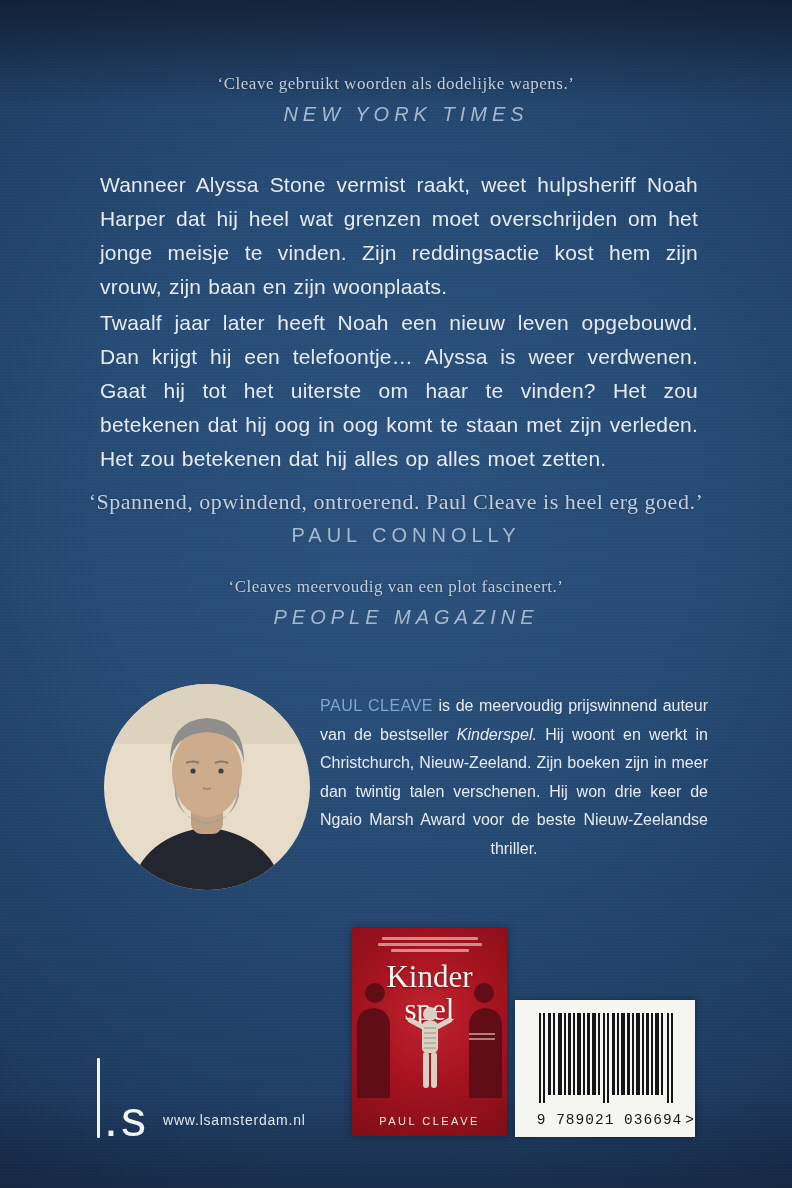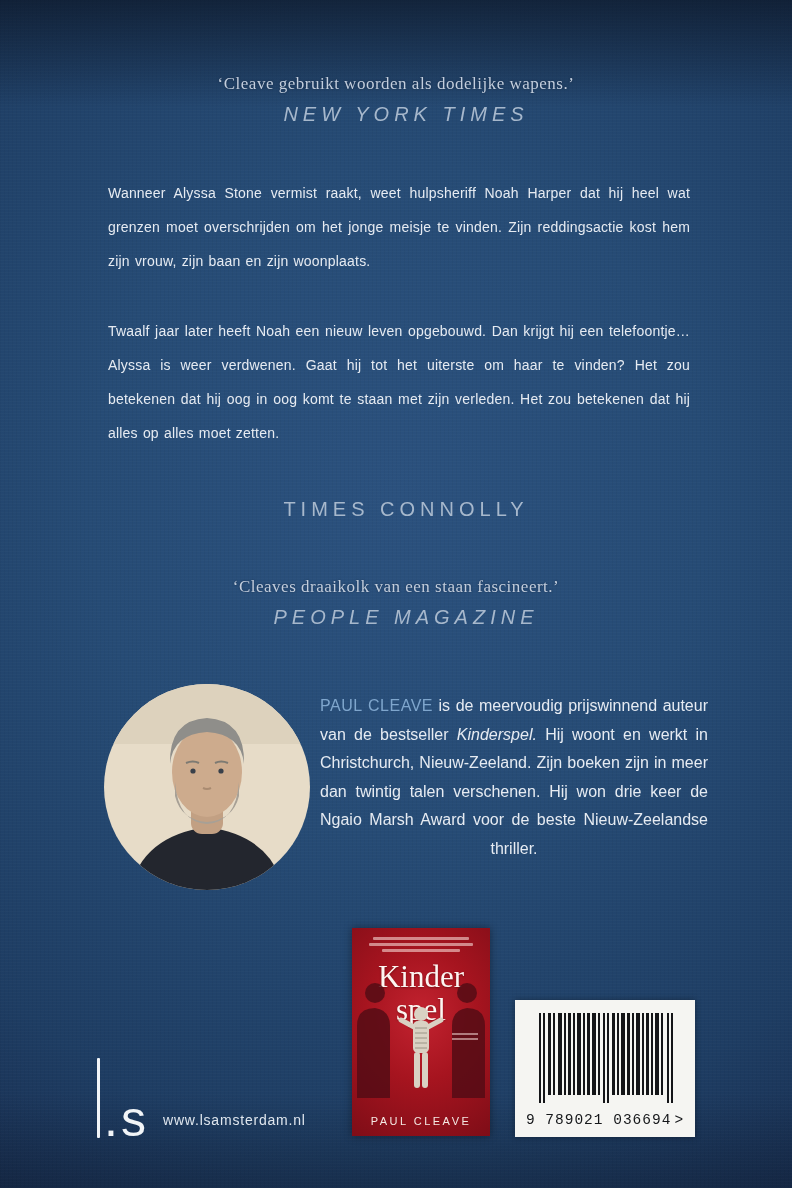--- a/index.html
+++ b/index.html
@@ -33,40 +33,40 @@
     margin:9px 0 0 0;font-size:20px;color:#a7b8cc;letter-spacing:5px;font-weight:400;padding-left:20px;
   }
   .q-source.it{font-style:italic;}
   .quote-1{top:74px;}
   .quote-2{top:489px;}
   .quote-2 .q-text{font-size:22px;}
   .quote-3{top:577px;}
 
   .synopsis{position:absolute;left:92px;width:614px;z-index:2;}
   .synopsis p{
-    margin:16px;font-size:14px;line-height:34px;color:#e6ebf2;
+    margin:8px;font-size:21px;line-height:34px;color:#e6ebf2;
     text-align:justify;letter-spacing:0.2px;word-spacing:1px;
   }
   .para-1{top:160px;}
   .para-2{top:298px;}
 
   .author-photo{position:absolute;left:104px;top:684px;width:206px;height:206px;z-index:2;}
   .author-photo svg{display:block;width:100%;height:100%;}
 
   .bio{
     position:absolute;left:320px;top:676px;width:388px;z-index:2;
     font-size:16px;line-height:28.5px;color:#e6ebf2;
     text-align:justify;text-align-last:center;word-spacing:0.5px;
   }
   .bio .author-name{color:#7fa6cd;letter-spacing:0.5px;}
   .bio em{font-style:italic;}
 
   
   .thumb{
-    position:absolute;left:352px;top:928px;width:138px;height:208px;z-index:2;
+    position:absolute;left:352px;top:928px;width:155px;height:208px;z-index:2;
     background:radial-gradient(ellipse 90% 70% at 50% 42%, #c32330 0%, #a6141f 45%, #7e0d17 100%);
     box-shadow:0 0 8px rgba(0,0,0,.4);
   }
   .thumb-quote-lines{position:absolute;top:9px;left:0;width:100%;}
   .thumb-quote-lines i{
     display:block;height:3px;margin:0 auto 3px auto;border-radius:1px;
     background:rgba(255,235,230,0.55);
   }
   .tl-1{width:96px;} .tl-2{width:104px;} .tl-3{width:78px;}
   .thumb-title{
@@ -87,21 +87,21 @@
     font-size:11px;letter-spacing:2.5px;color:#f5e9e4;
   }
 
   
   .barcode-box{
     position:absolute;left:515px;top:1000px;width:180px;height:137px;z-index:2;
     background:#f5f5f2;box-shadow:0 0 6px rgba(0,0,0,.35);
   }
   .barcode-bars{position:absolute;left:22px;top:13px;width:138px;height:92px;}
   .barcode-digits{
-    position:absolute;bottom:9px;left:0;width:100%;text-align:center;
+    position:absolute;bottom:9px;left:0;width:100%;text-align:right;
     font-family:"Liberation Mono",monospace;font-size:14.5px;color:#15171a;letter-spacing:1px;
   }
   .barcode-digits .arrow{margin-left:3px;}
 
   
   .publisher{position:absolute;left:97px;top:1056px;height:82px;z-index:2;display:flex;align-items:flex-end;}
   .l-bar{width:3px;height:80px;background:#f2f5f8;border-radius:1px;}
   .dot-s{
     font-size:50px;line-height:38px;color:#f2f5f8;letter-spacing:3px;margin-left:4px;
     font-family:"Liberation Sans",sans-serif;
@@ -122,24 +122,25 @@
   </section>
 
   <section class="synopsis para-1">
     <p>Wanneer Alyssa Stone vermist raakt, weet hulpsheriff Noah Harper dat hij heel wat grenzen moet overschrijden om het jonge meisje te vinden. Zijn reddingsactie kost hem zijn vrouw, zijn baan en zijn woonplaats.</p>
   </section>
   <section class="synopsis para-2">
     <p>Twaalf jaar later heeft Noah een nieuw leven opgebouwd. Dan krijgt hij een telefoontje… Alyssa is weer verdwenen. Gaat hij tot het uiterste om haar te vinden? Het zou betekenen dat hij oog in oog komt te staan met zijn verleden. Het zou betekenen dat hij alles op alles moet zetten.</p>
   </section>
 
   <section class="quote quote-2">
-    <p class="q-source">TIMES CONNOLLY</p>
+    <p class="q-text">‘Spannend, opwindend, ontroerend. Paul Cleave is heel erg goed.’</p>
+    <p class="q-source">PAUL CONNOLLY</p>
   </section>
   <section class="quote quote-3">
-    <p class="q-text">‘Cleaves draaikolk van een staan fascineert.’</p>
+    <p class="q-text">‘Cleaves meervoudig van een plot fascineert.’</p>
     <p class="q-source it">PEOPLE MAGAZINE</p>
   </section>
 
   <div class="author-photo">
     <svg viewBox="0 0 206 206">
       <defs>
           <clipPath id="pc">
             <circle cx="103" cy="103" r="103"></circle>
           </clipPath>
         </defs>

